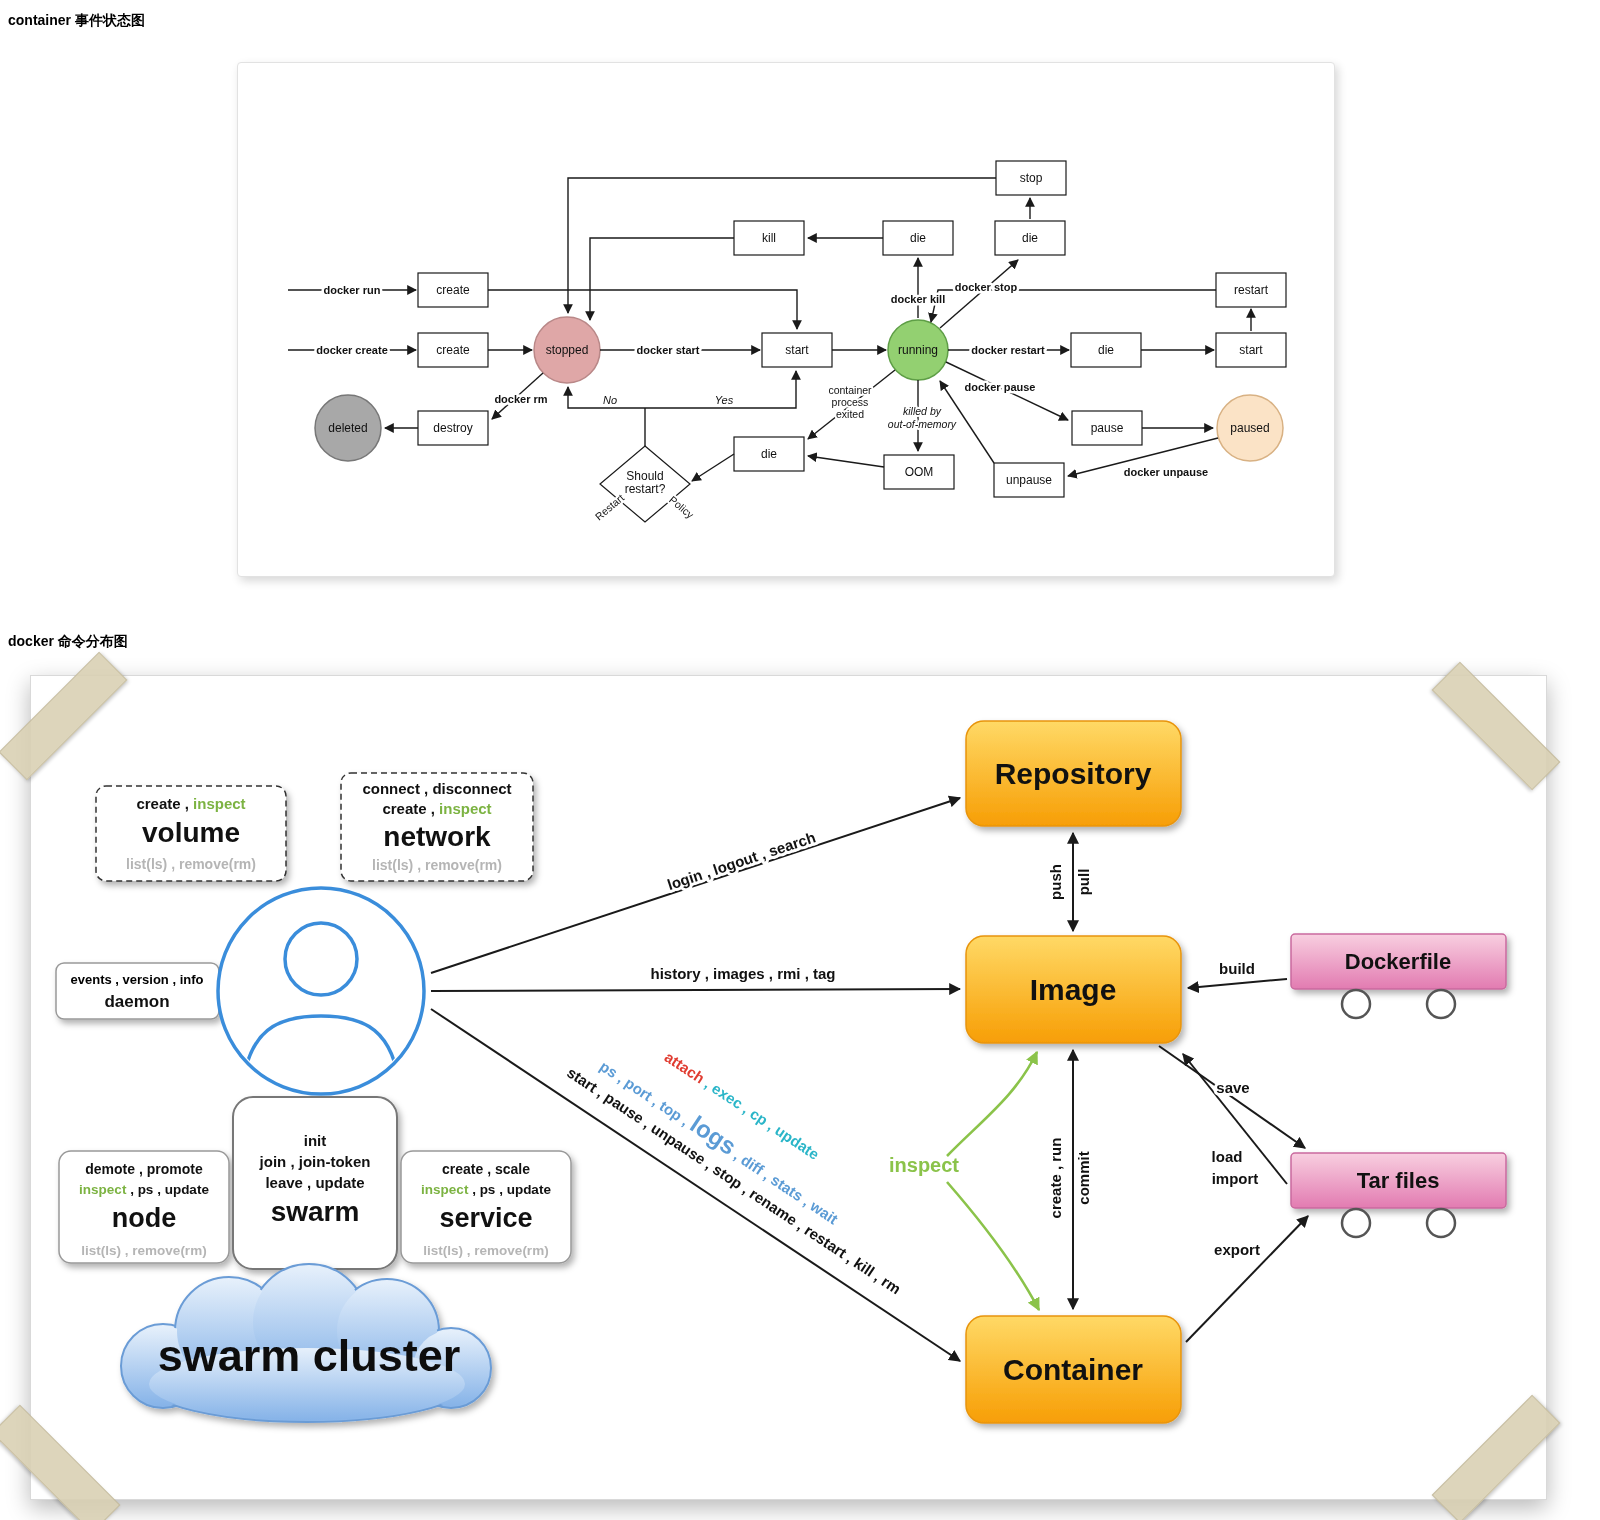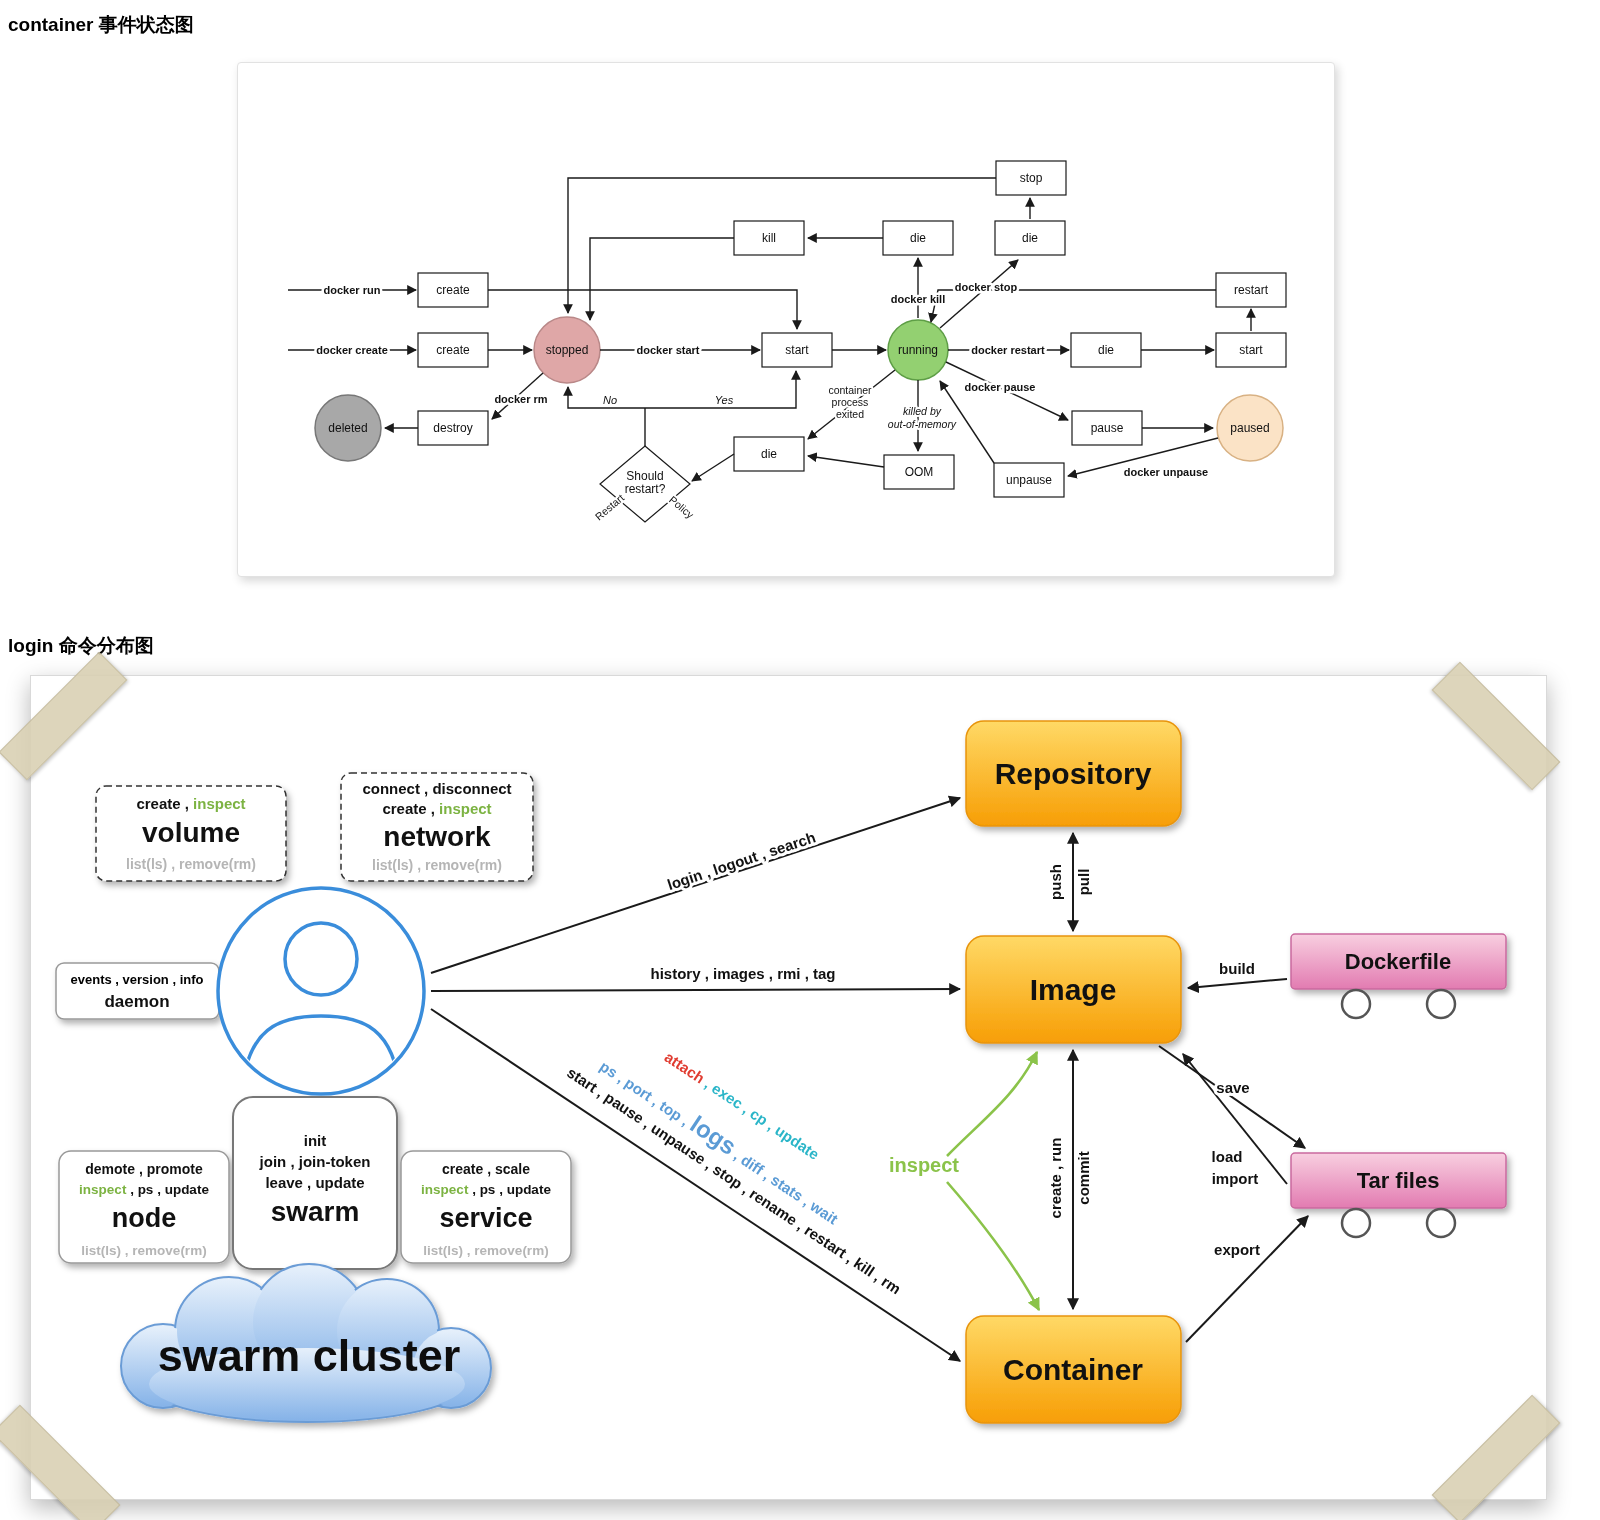--- a/index.html
+++ b/index.html
@@ -1,18 +1,18 @@
 <!DOCTYPE html>
 <html><head>
 <meta charset="utf-8">
 <style>
   html,body{margin:0;padding:0;background:#fff;}
   body{width:1600px;height:1520px;position:relative;overflow:hidden;
        font-family:"Liberation Sans",sans-serif;color:#000;}
-  .sec-title{position:absolute;font-size:19px;font-weight:bold;}
+  .sec-title{position:absolute;font-size:14px;font-weight:bold;}
   #title-state{left:8px;top:12px;}
   #title-cmd{left:8px;top:633px;}
   .card{position:absolute;left:237px;top:62px;width:1096px;height:513px;background:#fff;
         border:1px solid #e2e2e2;border-radius:4px;box-shadow:3px 4px 10px rgba(0,0,0,.16);}
   .poster{position:absolute;left:30px;top:675px;width:1515px;height:823px;background:#fff;
         border:1px solid #d9d9d9;box-shadow:0 8px 22px rgba(0,0,0,.28);}
   .tape{position:absolute;background:rgba(216,207,178,.88);border:1px solid rgba(170,160,128,.45);
         box-shadow:0 2px 4px rgba(0,0,0,.22);z-index:9;}
   
   .ln{fill:none;stroke:#1a1a1a;stroke-width:1.4;}
@@ -148,21 +148,21 @@
   <text class="lbl mid" x="681" y="413">OOM</text>
   <text class="lbl mid" x="407" y="417" font-size="11">Should</text>
   <text class="lbl mid" x="407" y="430" font-size="11">restart?</text>
   <text class="lbl mid" x="329" y="291">stopped</text>
   <text class="lbl mid" x="680" y="291">running</text>
   <text class="lbl mid" x="1012" y="369">paused</text>
   <text class="lbl mid" x="110" y="369">deleted</text>
 </svg>
 </div>
 
-<div class="sec-title" id="title-cmd">login 命令分布图</div>
+<div class="sec-title" id="title-cmd">docker 命令分布图</div>
 
 <div class="poster">
 <svg width="1515" height="823" viewBox="0 0 1515 823">
   <defs>
     <marker id="arr2" viewBox="0 0 10 10" refX="9" refY="5" markerWidth="6" markerHeight="6" orient="auto">
       <path d="M0,0 L10,5 L0,10 z" fill="#1a1a1a"></path>
     </marker>
     <marker id="arrg" viewBox="0 0 10 10" refX="9" refY="5" markerWidth="5" markerHeight="5" orient="auto">
       <path d="M0,0 L10,5 L0,10 z" fill="#8bc34a"></path>
     </marker>

